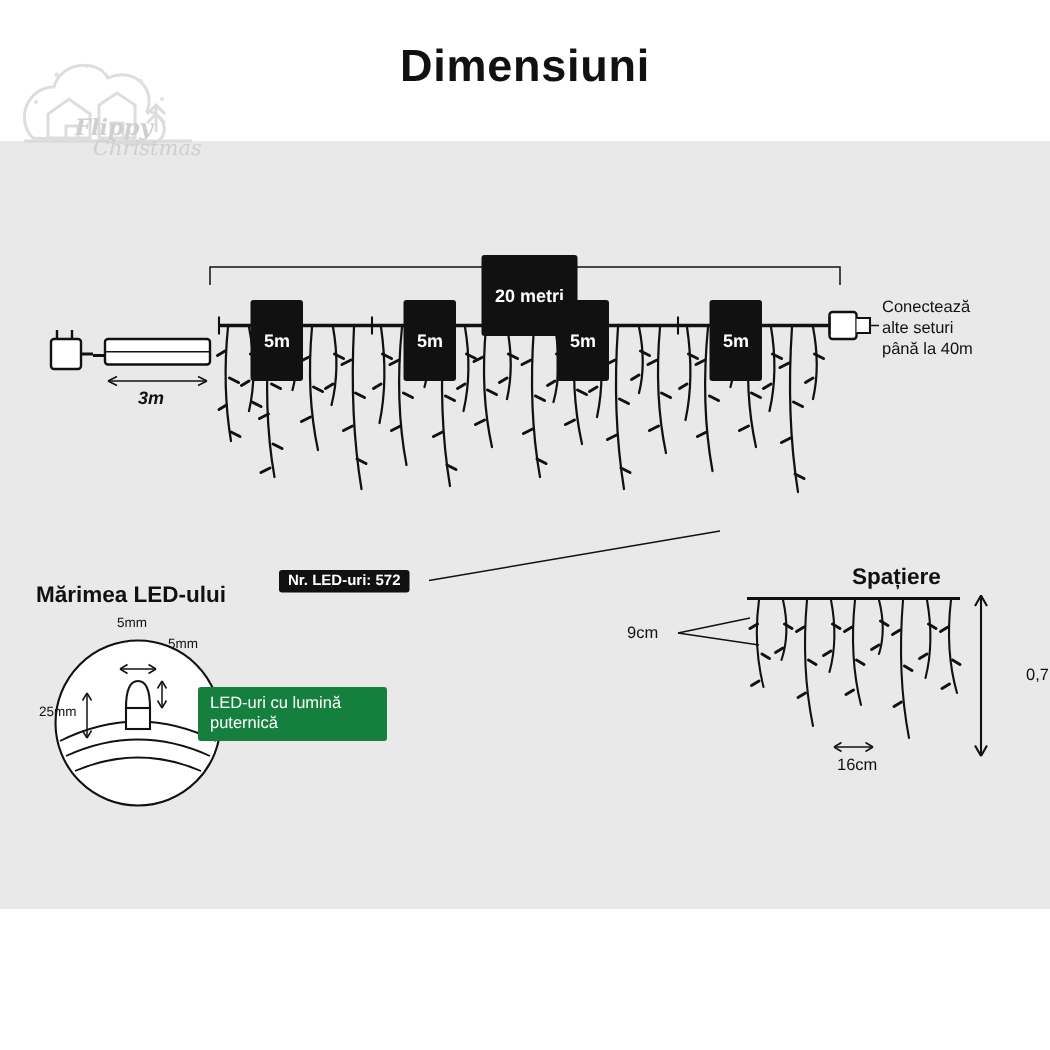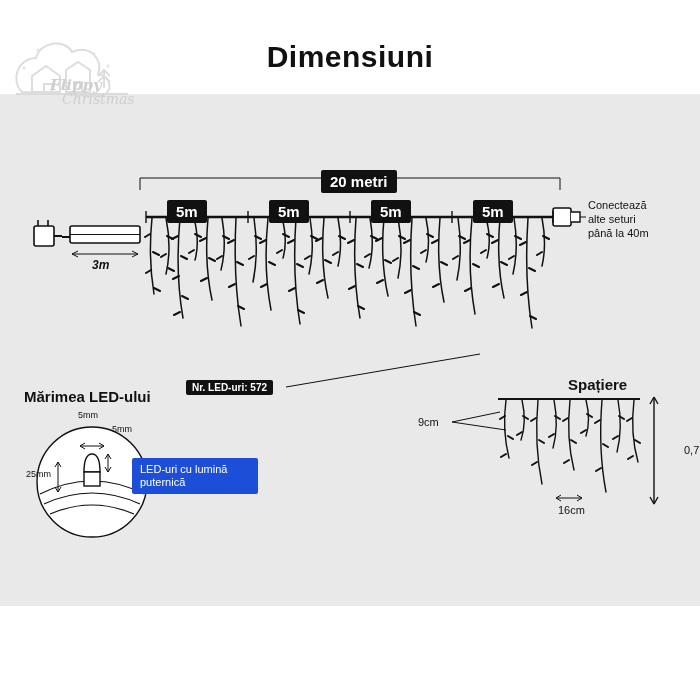--- a/index.html
+++ b/index.html
@@ -12,48 +12,48 @@
   .page{position:relative;width:700px;height:700px;}
   .band{
     position:absolute;left:0;top:94px;width:700px;height:512px;
     background:#e9e9e9;
   }
   .stage{position:absolute;left:0;top:94px;width:700px;height:512px;}
 
   
   .title{
     position:absolute;left:0;top:28px;width:700px;text-align:center;
-    font-size:30px;font-weight:bold;color:#111;letter-spacing:.5px;margin-top:12px;
+    font-size:30px;font-weight:bold;color:#111;letter-spacing:.5px;
   }
 
   
   .logo{
     position:absolute;left:8px;top:32px;width:132px;height:86px;
     opacity:.85;
   }
   .logo-text{
     position:absolute;left:50px;top:78px;
     font-family:"DejaVu Serif", serif;
     font-size:15px;color:#cfcfcf;font-style:italic;
     line-height:14px;
   }
   .logo-text b{display:block;font-size:15px;font-style:italic;font-weight:bold;}
   .logo-text i{display:block;font-size:14px;margin-left:12px;}
 
   
   .lbl{position:absolute;font-size:11px;color:#111;}
   .lbl-b{font-weight:bold;font-style:italic;}
   .chip{
-    position:absolute;background:#111;color:#fff;font-size:15px;font-weight:bold;
-    padding:3px 9px;border-radius:2px;white-space:nowrap;
+    position:absolute;background:#111;color:#fff;font-size:12px;font-weight:bold;
+    padding:20px 9px;border-radius:2px;white-space:nowrap;
   }
   .chip-sm{font-size:10px;padding:2px 6px;}
 
   .black-box{
-    position:absolute;background:#1d4ed8;color:#fff;font-size:11px;
+    position:absolute;background:#15803d;color:#fff;font-size:11px;
     padding:5px 8px;line-height:13px;border-radius:2px;
   }
 
   .tiny{font-size:9px;}
 
   .heading2{
     position:absolute;font-size:15px;font-weight:bold;color:#111;
   }
 
   .footnote{

